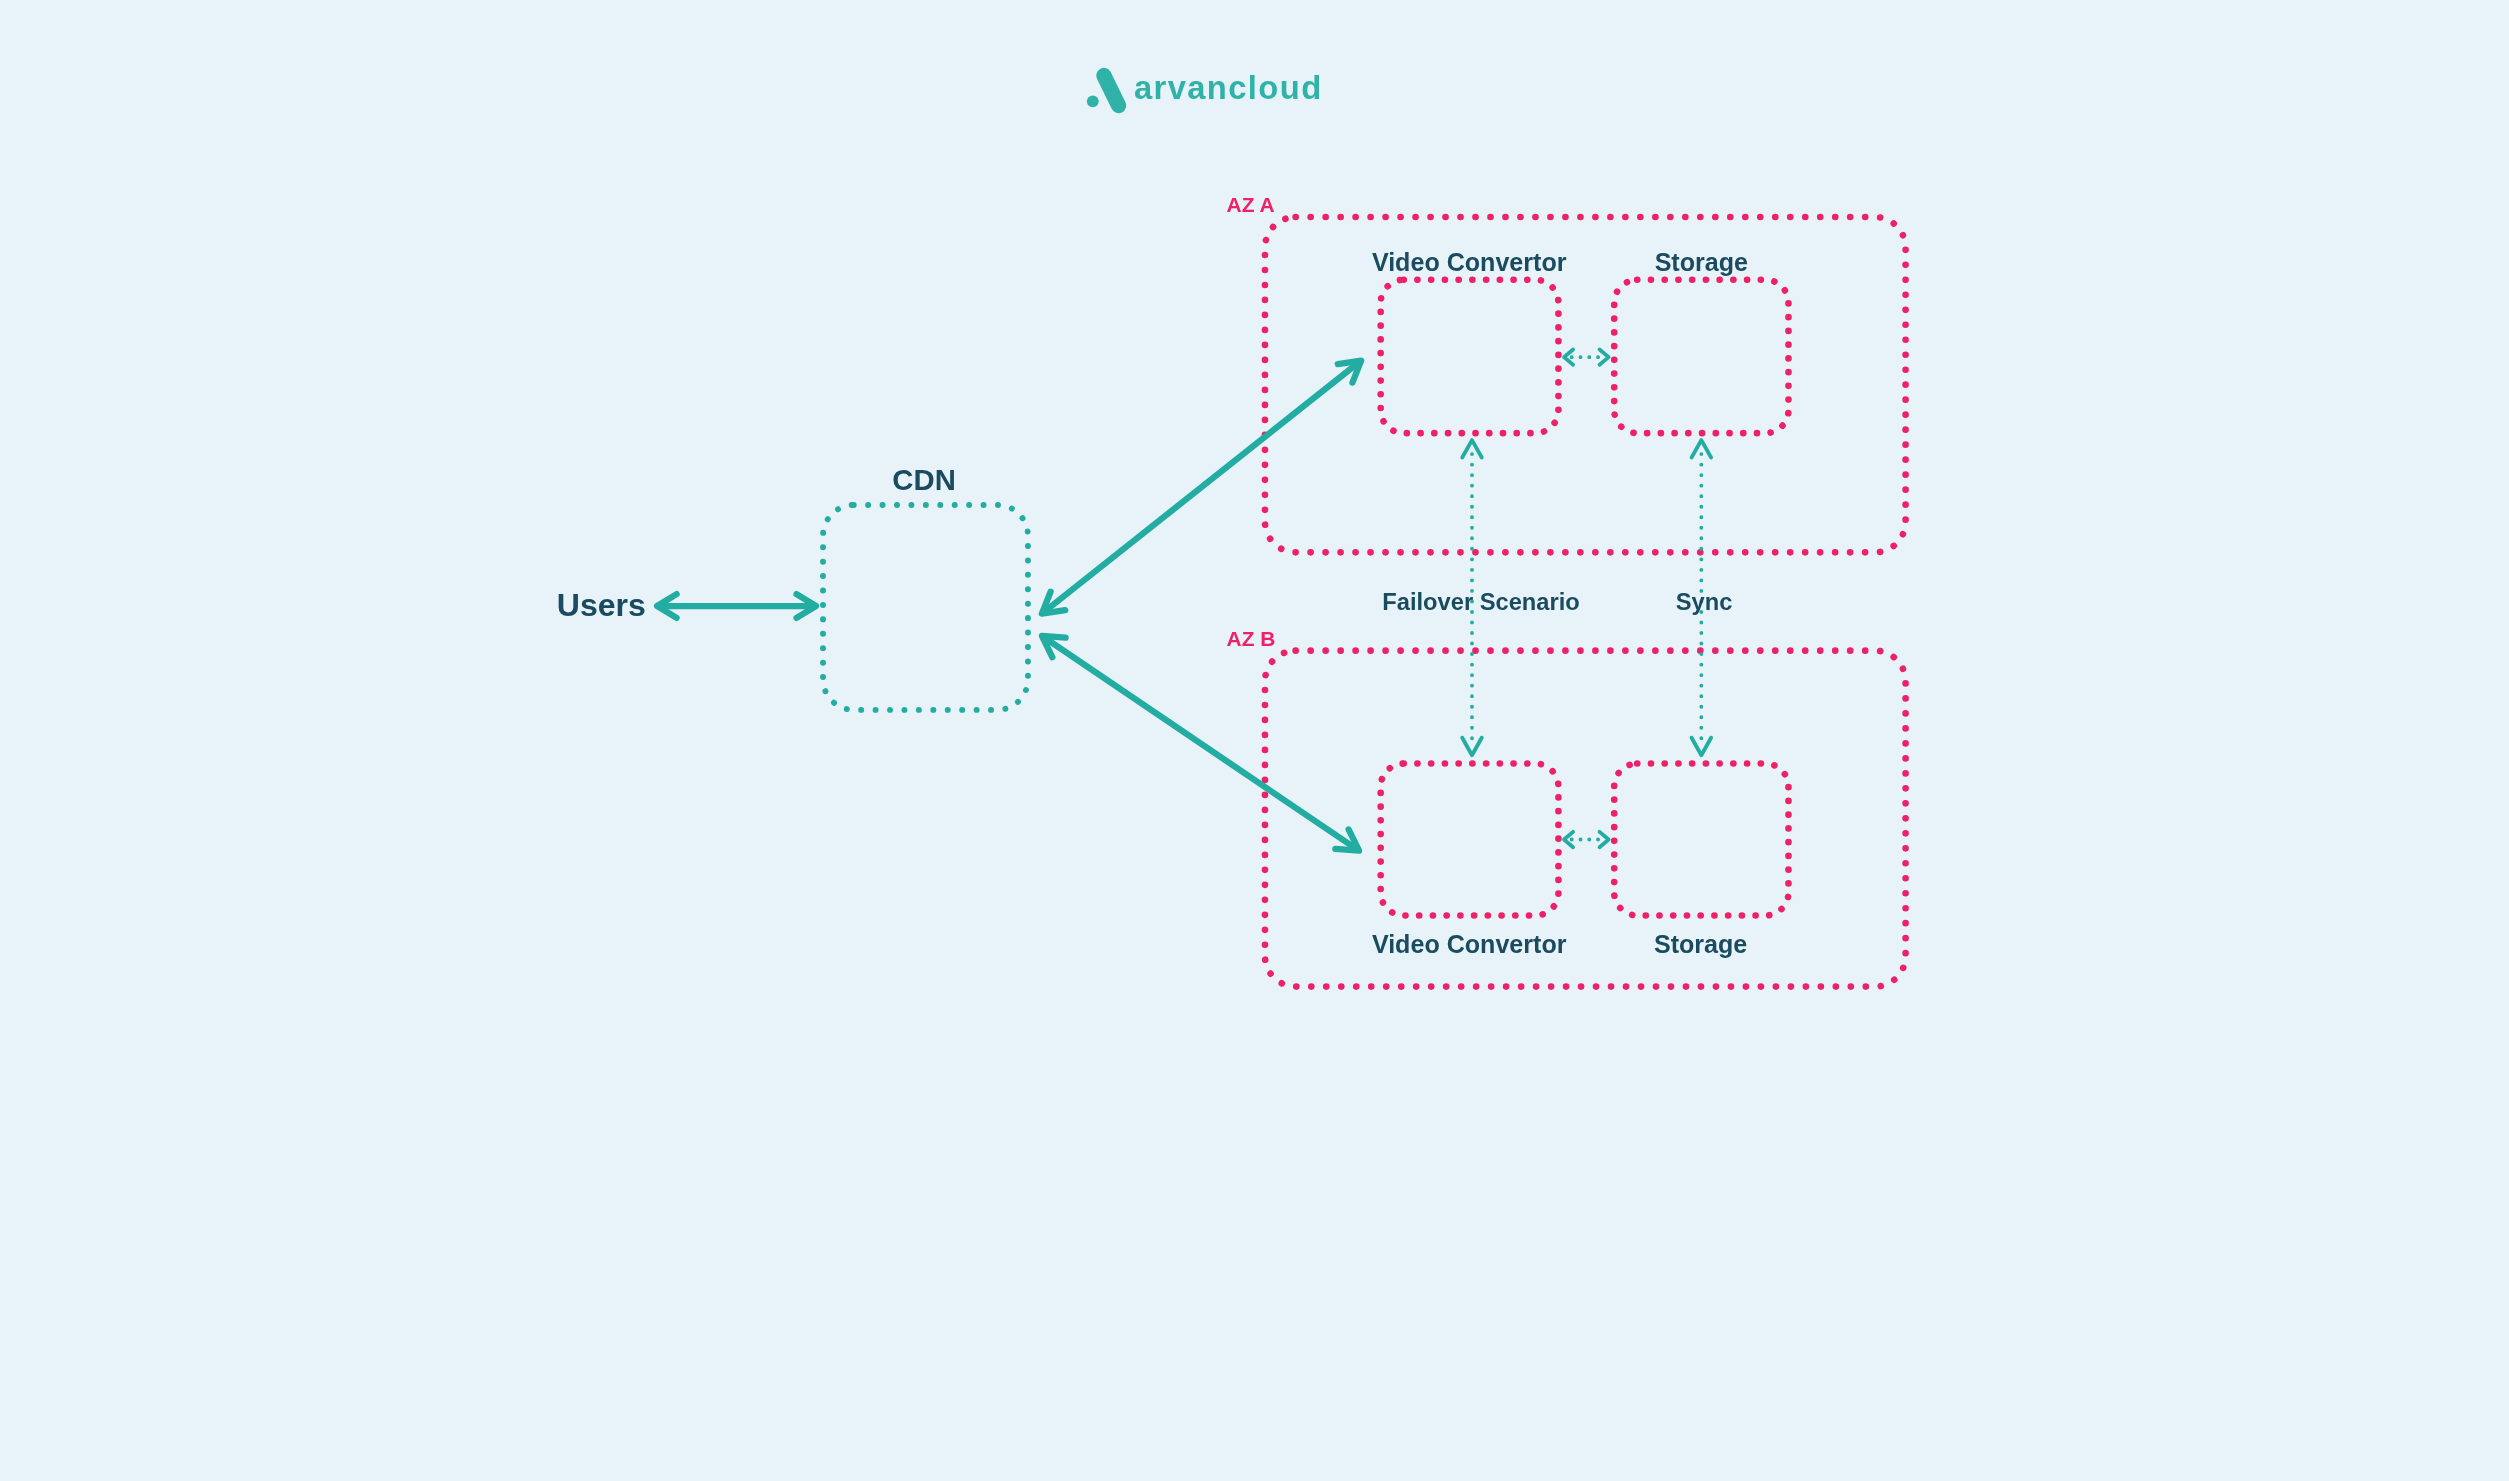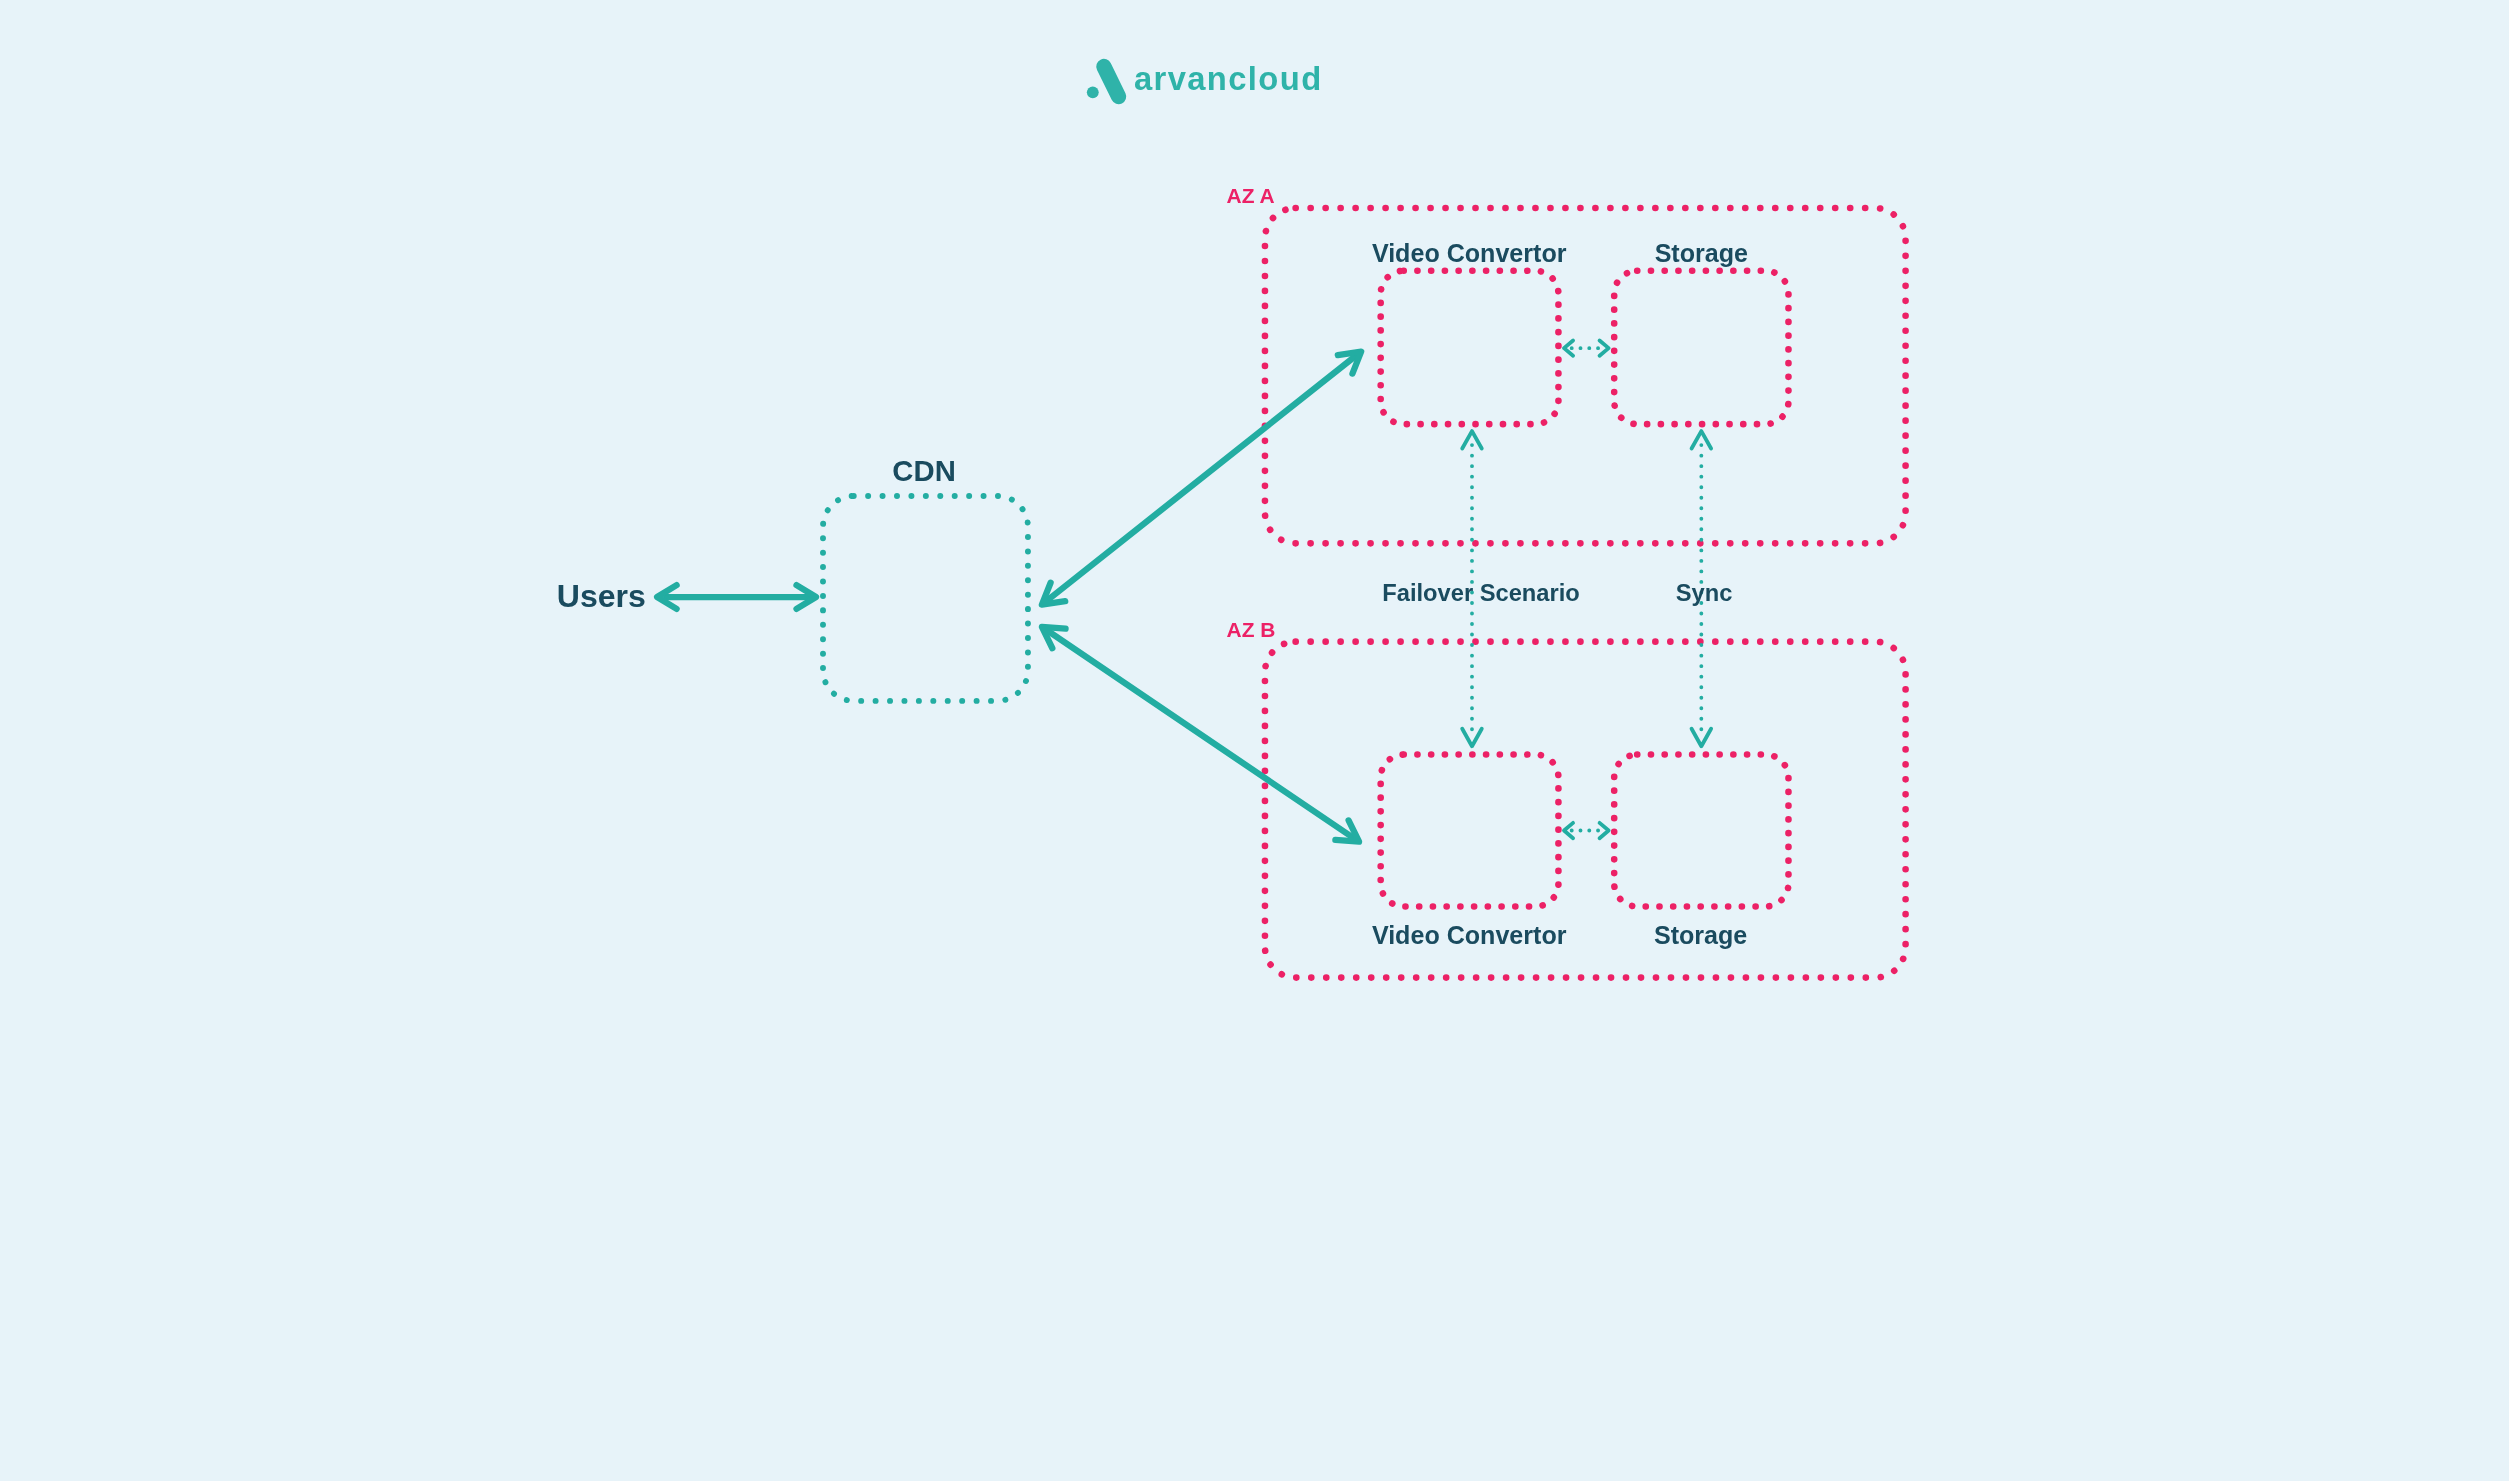--- a/index.html
+++ b/index.html
@@ -5,21 +5,21 @@
   :root{
     --teal:#23ADA2;
     --logo-teal:#2FB3A9;
     --pink:#EC2166;
     --dark:#1A4B5F;
     --bg:#E7F3F9;
   }
   *{margin:0;padding:0;box-sizing:border-box;}
   html,body{width:2509px;height:1482px;}
   body{background:var(--bg);font-family:"Liberation Sans", sans-serif;overflow:hidden;}
-  .stage{position:absolute;left:0;top:1px;width:2509px;height:1054px;background:var(--bg);}
+  .stage{position:absolute;left:0;top:10px;width:2509px;height:1054px;background:var(--bg);}
   svg{display:block;width:100%;height:100%;}
 
   text{font-family:"Liberation Sans", sans-serif;font-weight:700;}
   .t-dark{fill:var(--dark);}
   .t-pink{fill:var(--pink);}
   .t-logo{fill:var(--logo-teal);letter-spacing:2px;}
 
   .logo-shape{fill:var(--logo-teal);}
   .logo-stroke{stroke:var(--logo-teal);stroke-width:22;stroke-linecap:round;fill:none;}
 

